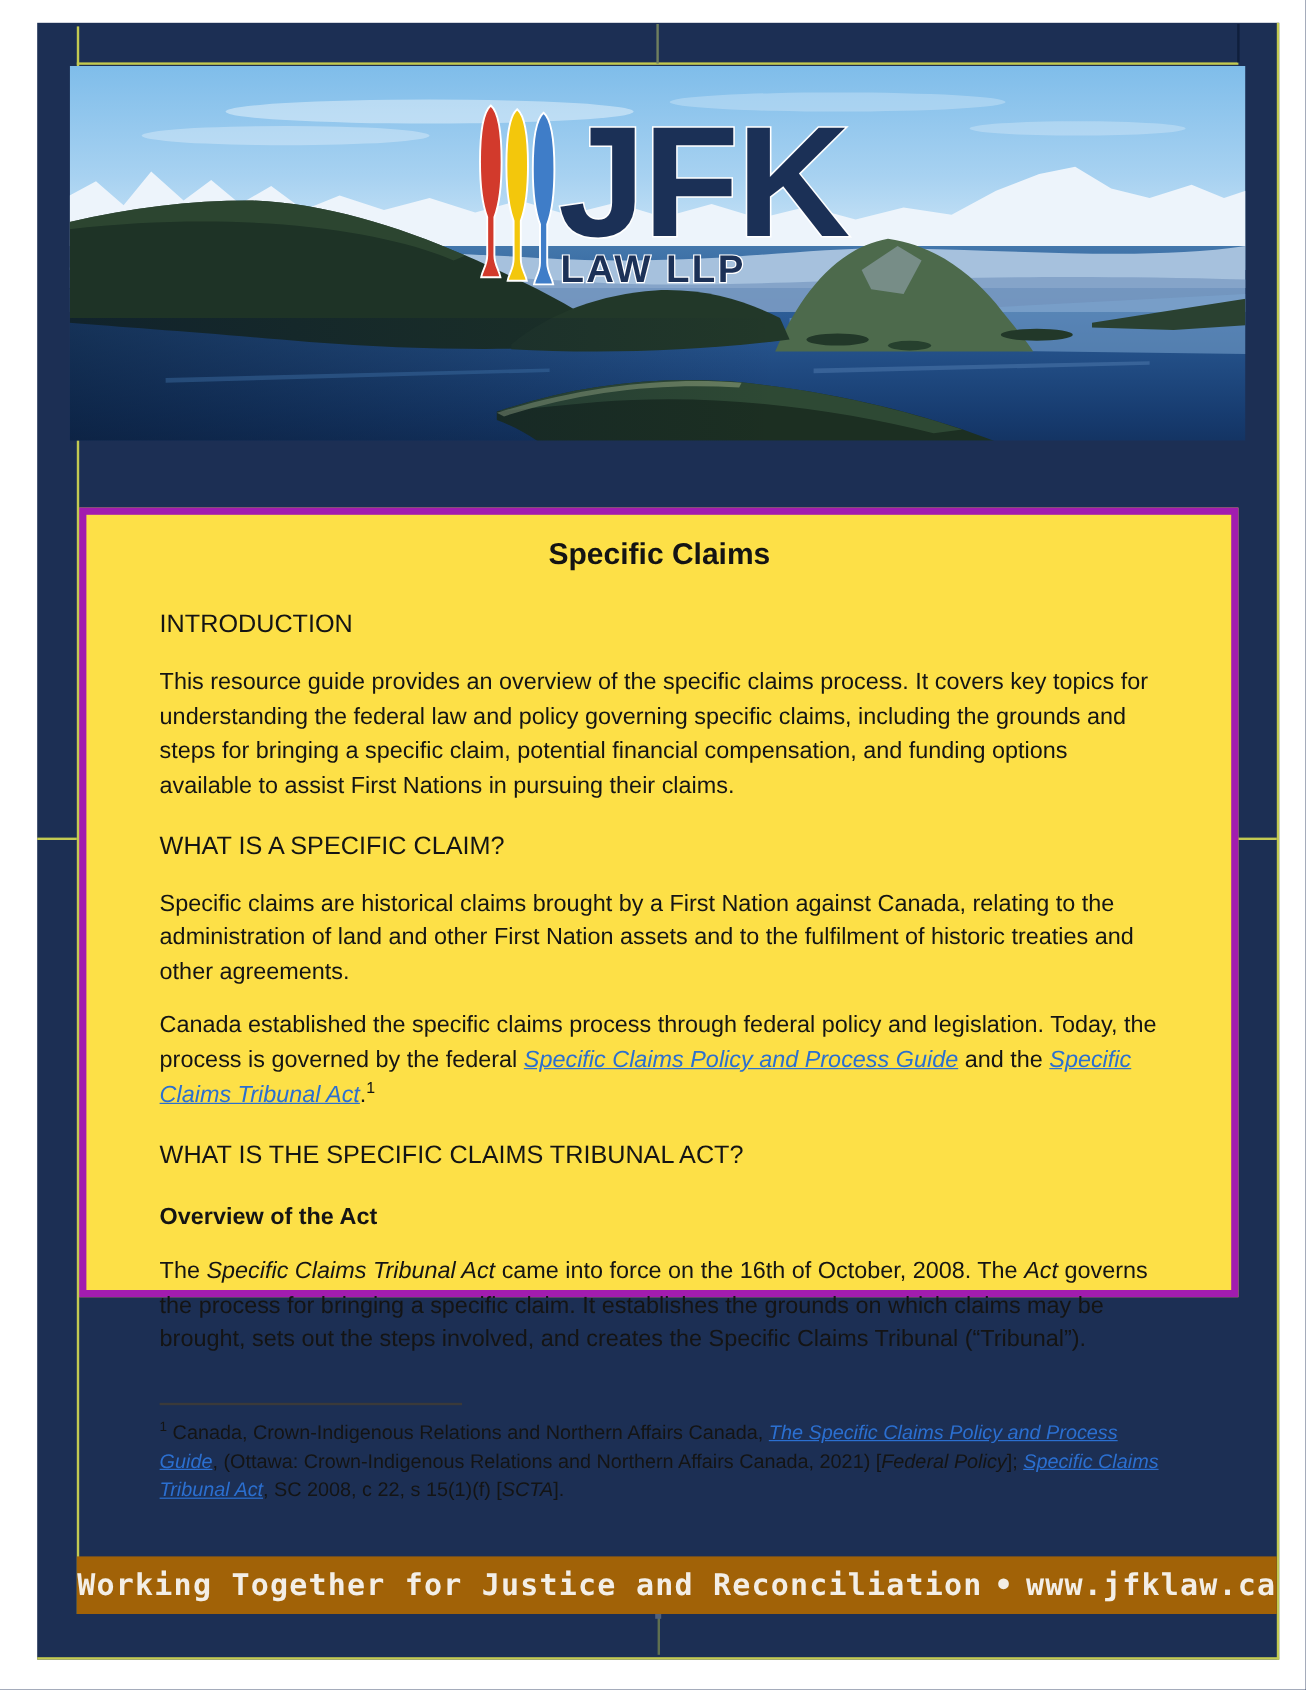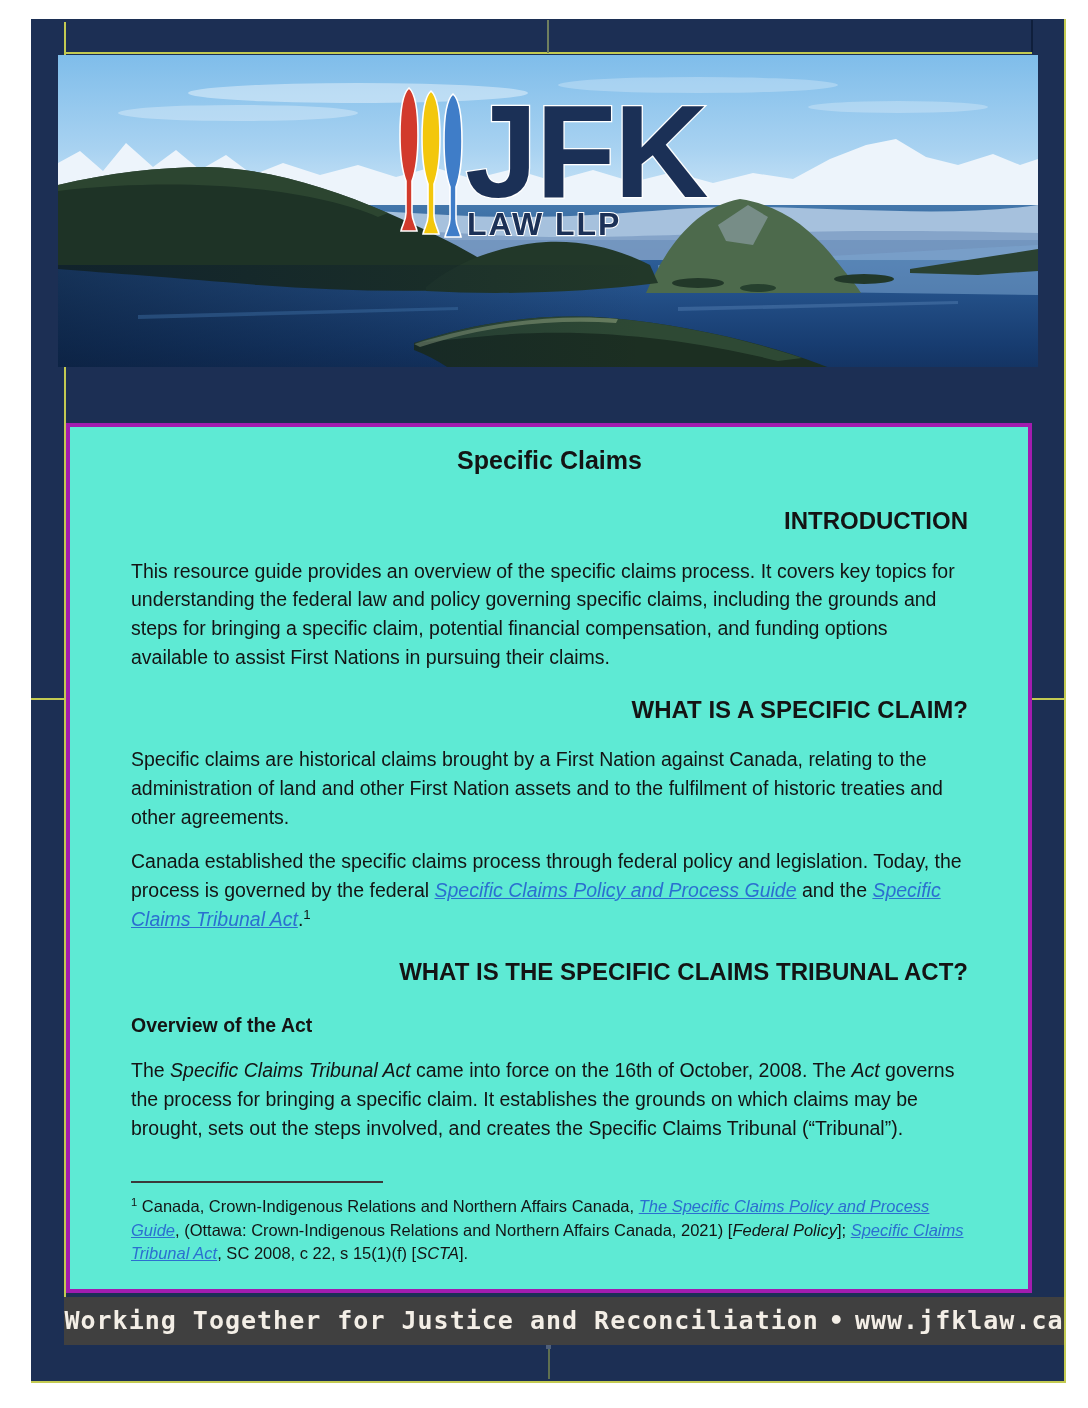--- a/index.html
+++ b/index.html
@@ -23,41 +23,41 @@
   .mark-bottom-center{position:absolute;left:548px;top:1347px;width:2px;height:32px;background:#5f7050;z-index:1;}
   .mark-bottom-dot{position:absolute;left:546px;top:1344px;width:5px;height:5px;background:#50607a;z-index:1;}
   
   .photo{
     position:absolute;left:58px;top:55px;width:980px;height:312px;z-index:2;
     overflow:hidden;
   }
   .photo svg{display:block;}
   
   .panel{
-    position:absolute;left:66px;top:423px;width:966px;height:870px;
-    background:#5eead4;box-sizing:border-box;border:4px solid #a21caf;z-index:2;
+    position:absolute;left:66px;top:423px;width:966px;height:658px;
+    background:#fde047;box-sizing:border-box;border:6px solid #a21caf;z-index:2;
   }
   .doc{
     padding:13px 60px 0 61px;
     font-size:19.5px;line-height:1.48;color:#141414;
   }
   .doc-title{font-size:25px;font-weight:bold;text-align:center;margin:2px 0 24px;}
-  .sec-h{font-size:24px;font-weight:bold;text-align:right;margin:20px 0 18px;}
+  .sec-h{font-size:21px;font-weight:normal;text-align:left;margin:20px 0 18px;}
   .doc p{margin:12px 0 15px;}
   .sub-h{font-weight:bold;margin:22px 0 16px;font-size:19.5px;}
   .footnote-block{margin-top:38px;}
   .fn-rule{width:252px;border-top:2px solid #3a3a3a;margin:0 0 9px 0;}
   .footnote{font-size:16.5px;line-height:1.45;margin:0;}
   sup{font-size:68%;line-height:0;}
   .lnk{color:#2b6fd0;font-style:italic;text-decoration:underline;cursor:pointer;}
   .it{font-style:italic;}
   
   .band{
     position:absolute;left:64px;top:1297px;width:1000px;height:48px;
-    background:#404040;z-index:2;text-align:center;
+    background:#a16207;z-index:2;text-align:center;
     font-family:"DejaVu Sans Mono",monospace;font-weight:bold;
     font-size:25px;line-height:48px;color:#f3eee6;letter-spacing:1px;
     white-space:nowrap;
   }
   .band .dot{margin:0 10px;}
 </style>
 </head>
 <body>
 
 <div class="board"></div>

